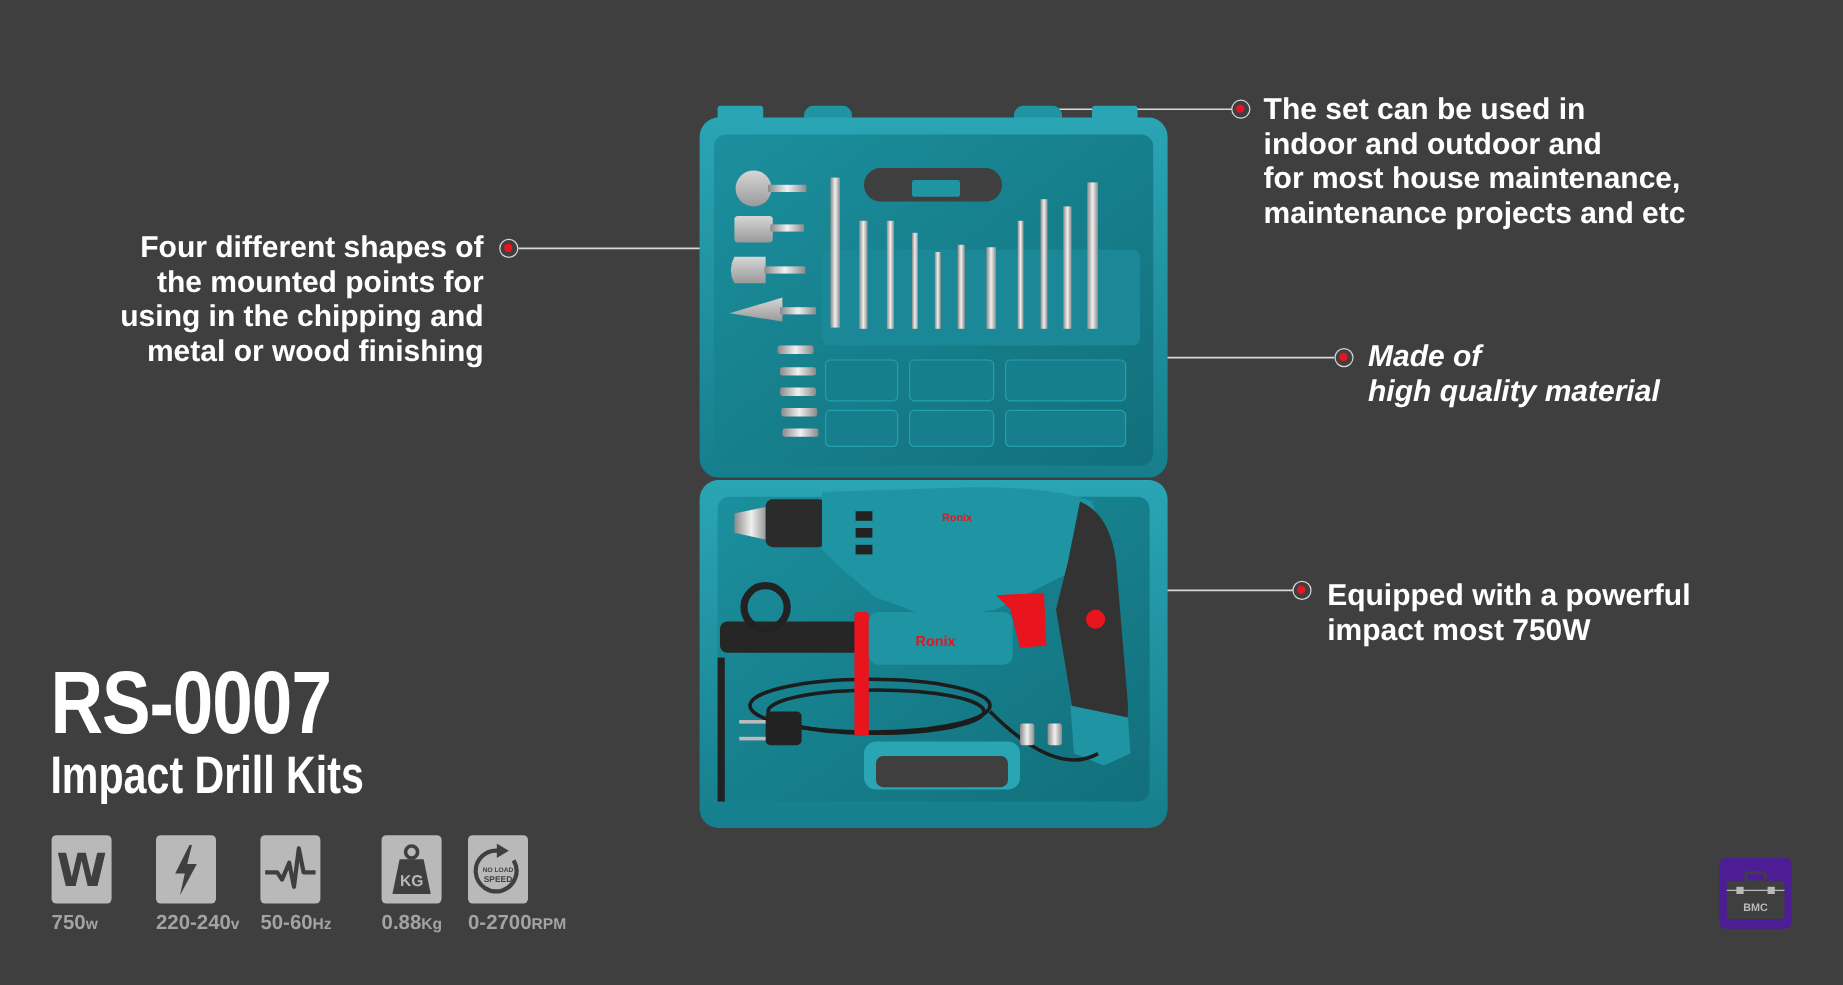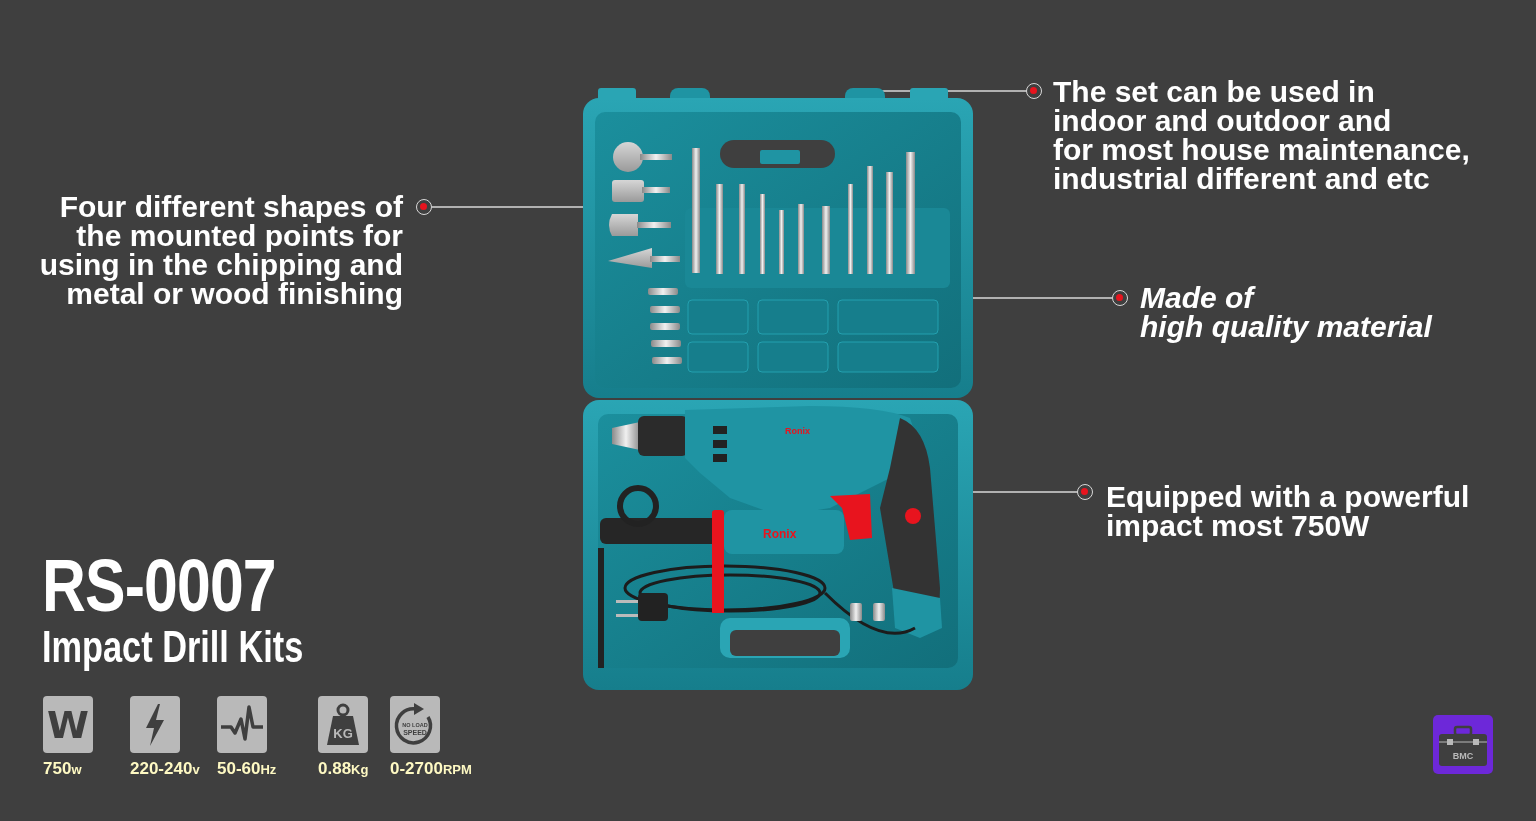--- a/index.html
+++ b/index.html
@@ -6,21 +6,21 @@
   html, body { width: 1536px; height: 821px; overflow: hidden; }
   body {
     background: #3f3f3f;
     font-family: "Liberation Sans", "DejaVu Sans", sans-serif;
     position: relative;
     color: #ffffff;
   }
   .callout-text {
     position: absolute;
     font-weight: 700;
-    font-size: 30px;
+    font-size: 25px;
     line-height: 29px;
     color: #ffffff;
     white-space: nowrap;
   }
   .callout-text.right-aligned { text-align: right; }
   .callout-text span { display: block; }
 
   .dot {
     position: absolute;
     width: 16px; height: 16px;
@@ -70,31 +70,31 @@
     width: 50px; height: 57px;
     background: #b9b9b9;
     border-radius: 4px;
     position: relative;
     display: flex; align-items: center; justify-content: center;
   }
   .spec .value {
     margin-top: 6px;
     font-weight: 700;
     font-size: 17px;
-    color: #fef9c3;
+    color: #a3a3a3;
     white-space: nowrap;
     line-height: 20px;
   }
   .spec .value .unit { font-size: 13px; }
 
   .bmc-badge {
     position: absolute;
     left: 1433px; top: 715px;
     width: 60px; height: 59px;
-    background: #6d28d9;
+    background: #4c1d95;
     border-radius: 5px;
   }
 
   .product { position: absolute; left: 580px; top: 88px; }
 </style>
 </head>
 <body>
 
 <svg class="leaders" viewBox="0 0 1536 821">
   <g stroke="#d8d8d8" stroke-width="1.3" fill="none">
@@ -115,21 +115,21 @@
   <span>using in the chipping and</span>
   <span>metal or wood finishing</span>
 </div>
 <div class="dot" style="left:416px; top:199px;"></div>
 
 <div class="dot" style="left:1026px; top:83px;"></div>
 <div class="callout-text" style="left:1053px; top:77px;">
   <span>The set can be used in</span>
   <span>indoor and outdoor and</span>
   <span>for most house maintenance,</span>
-  <span>industrial different and etc</span>
+  <span>maintenance projects and etc</span>
 </div>
 
 <div class="dot" style="left:1112px; top:290px;"></div>
 <div class="callout-text" style="left:1140px; top:283px;font-style:italic;">
   <span>Made of</span>
   <span>high quality material</span>
 </div>
 
 <div class="dot" style="left:1077px; top:484px;"></div>
 <div class="callout-text" style="left:1106px; top:482px;">

